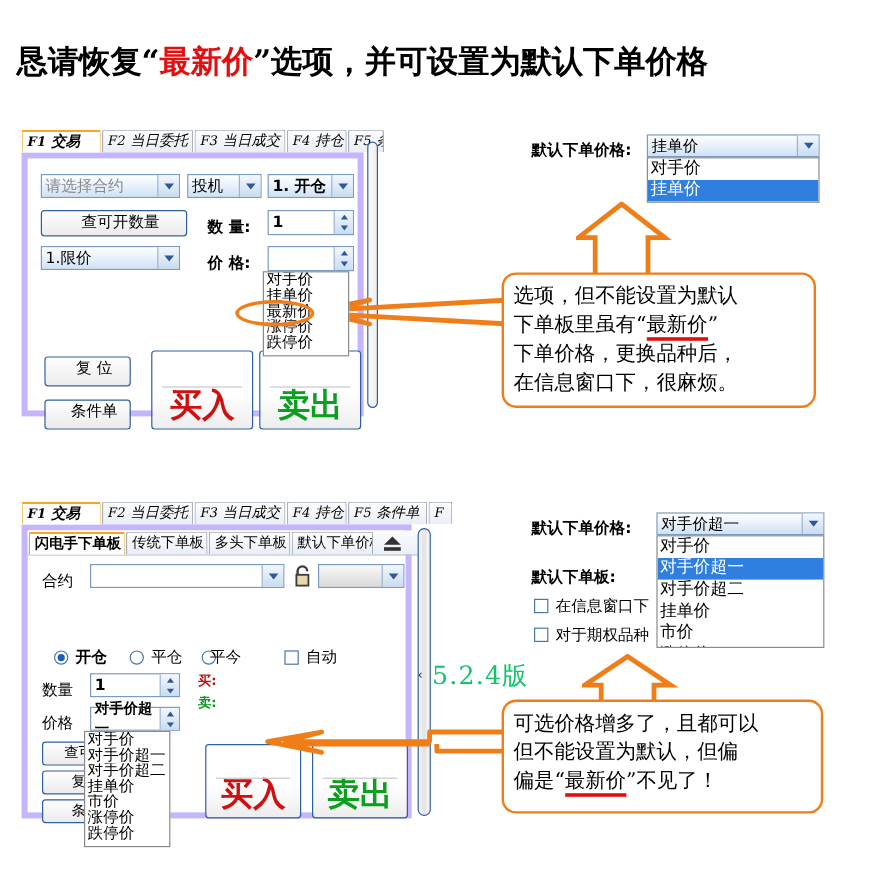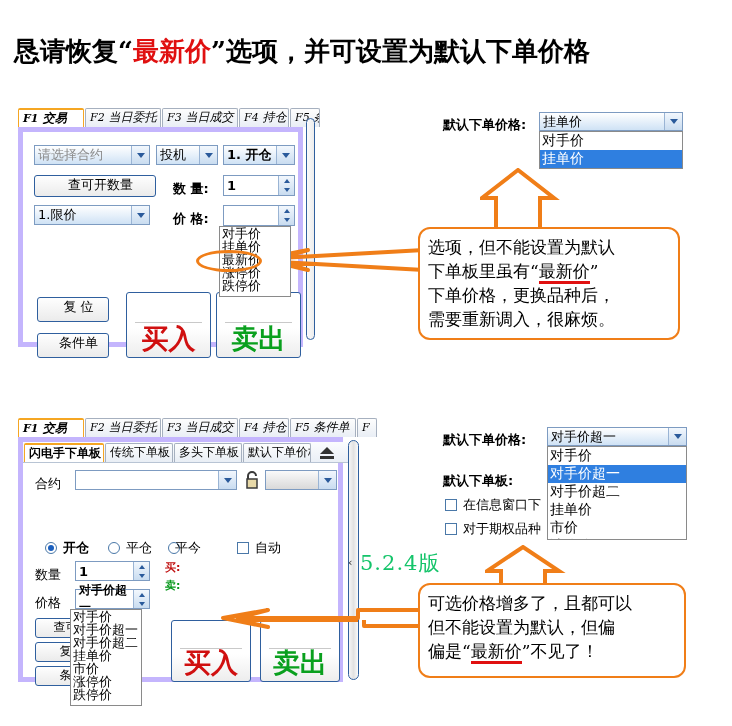--- a/index.html
+++ b/index.html
@@ -317,21 +317,21 @@
   </svg>
 
   <svg class="oarrow" style="left:250px;top:244px;" width="176" height="34">
     <polyline points="174,6 30,14 58,6 12,15 58,26 30,18 174,26" fill="none" stroke="#f07e18" stroke-width="4" stroke-linejoin="round"></polyline>
   </svg>
 
   <div class="callout" style="left:418px;top:227px;width:262px;height:113px;">
     <p>选项，但不能设置为默认</p>
     <p><span>下单板里虽有“</span><span class="hl">最新价</span><span>”</span></p>
     <p>下单价格，更换品种后，</p>
-    <p>需要重新调入，很麻烦。</p>
+    <p>在信息窗口下，很麻烦。</p>
   </div>
 
   <div class="abs" style="left:18px;top:418px;width:330px;height:265px;">
 
     <div class="tabstrip" style="position:absolute;left:0;top:0;width:330px;">
       <div class="tab sel" style="left:0px;width:66px;">
         <span class="fk">F1</span>
         <span>交易</span>
       </div>
       <div class="tab" style="left:67px;width:76px;">

